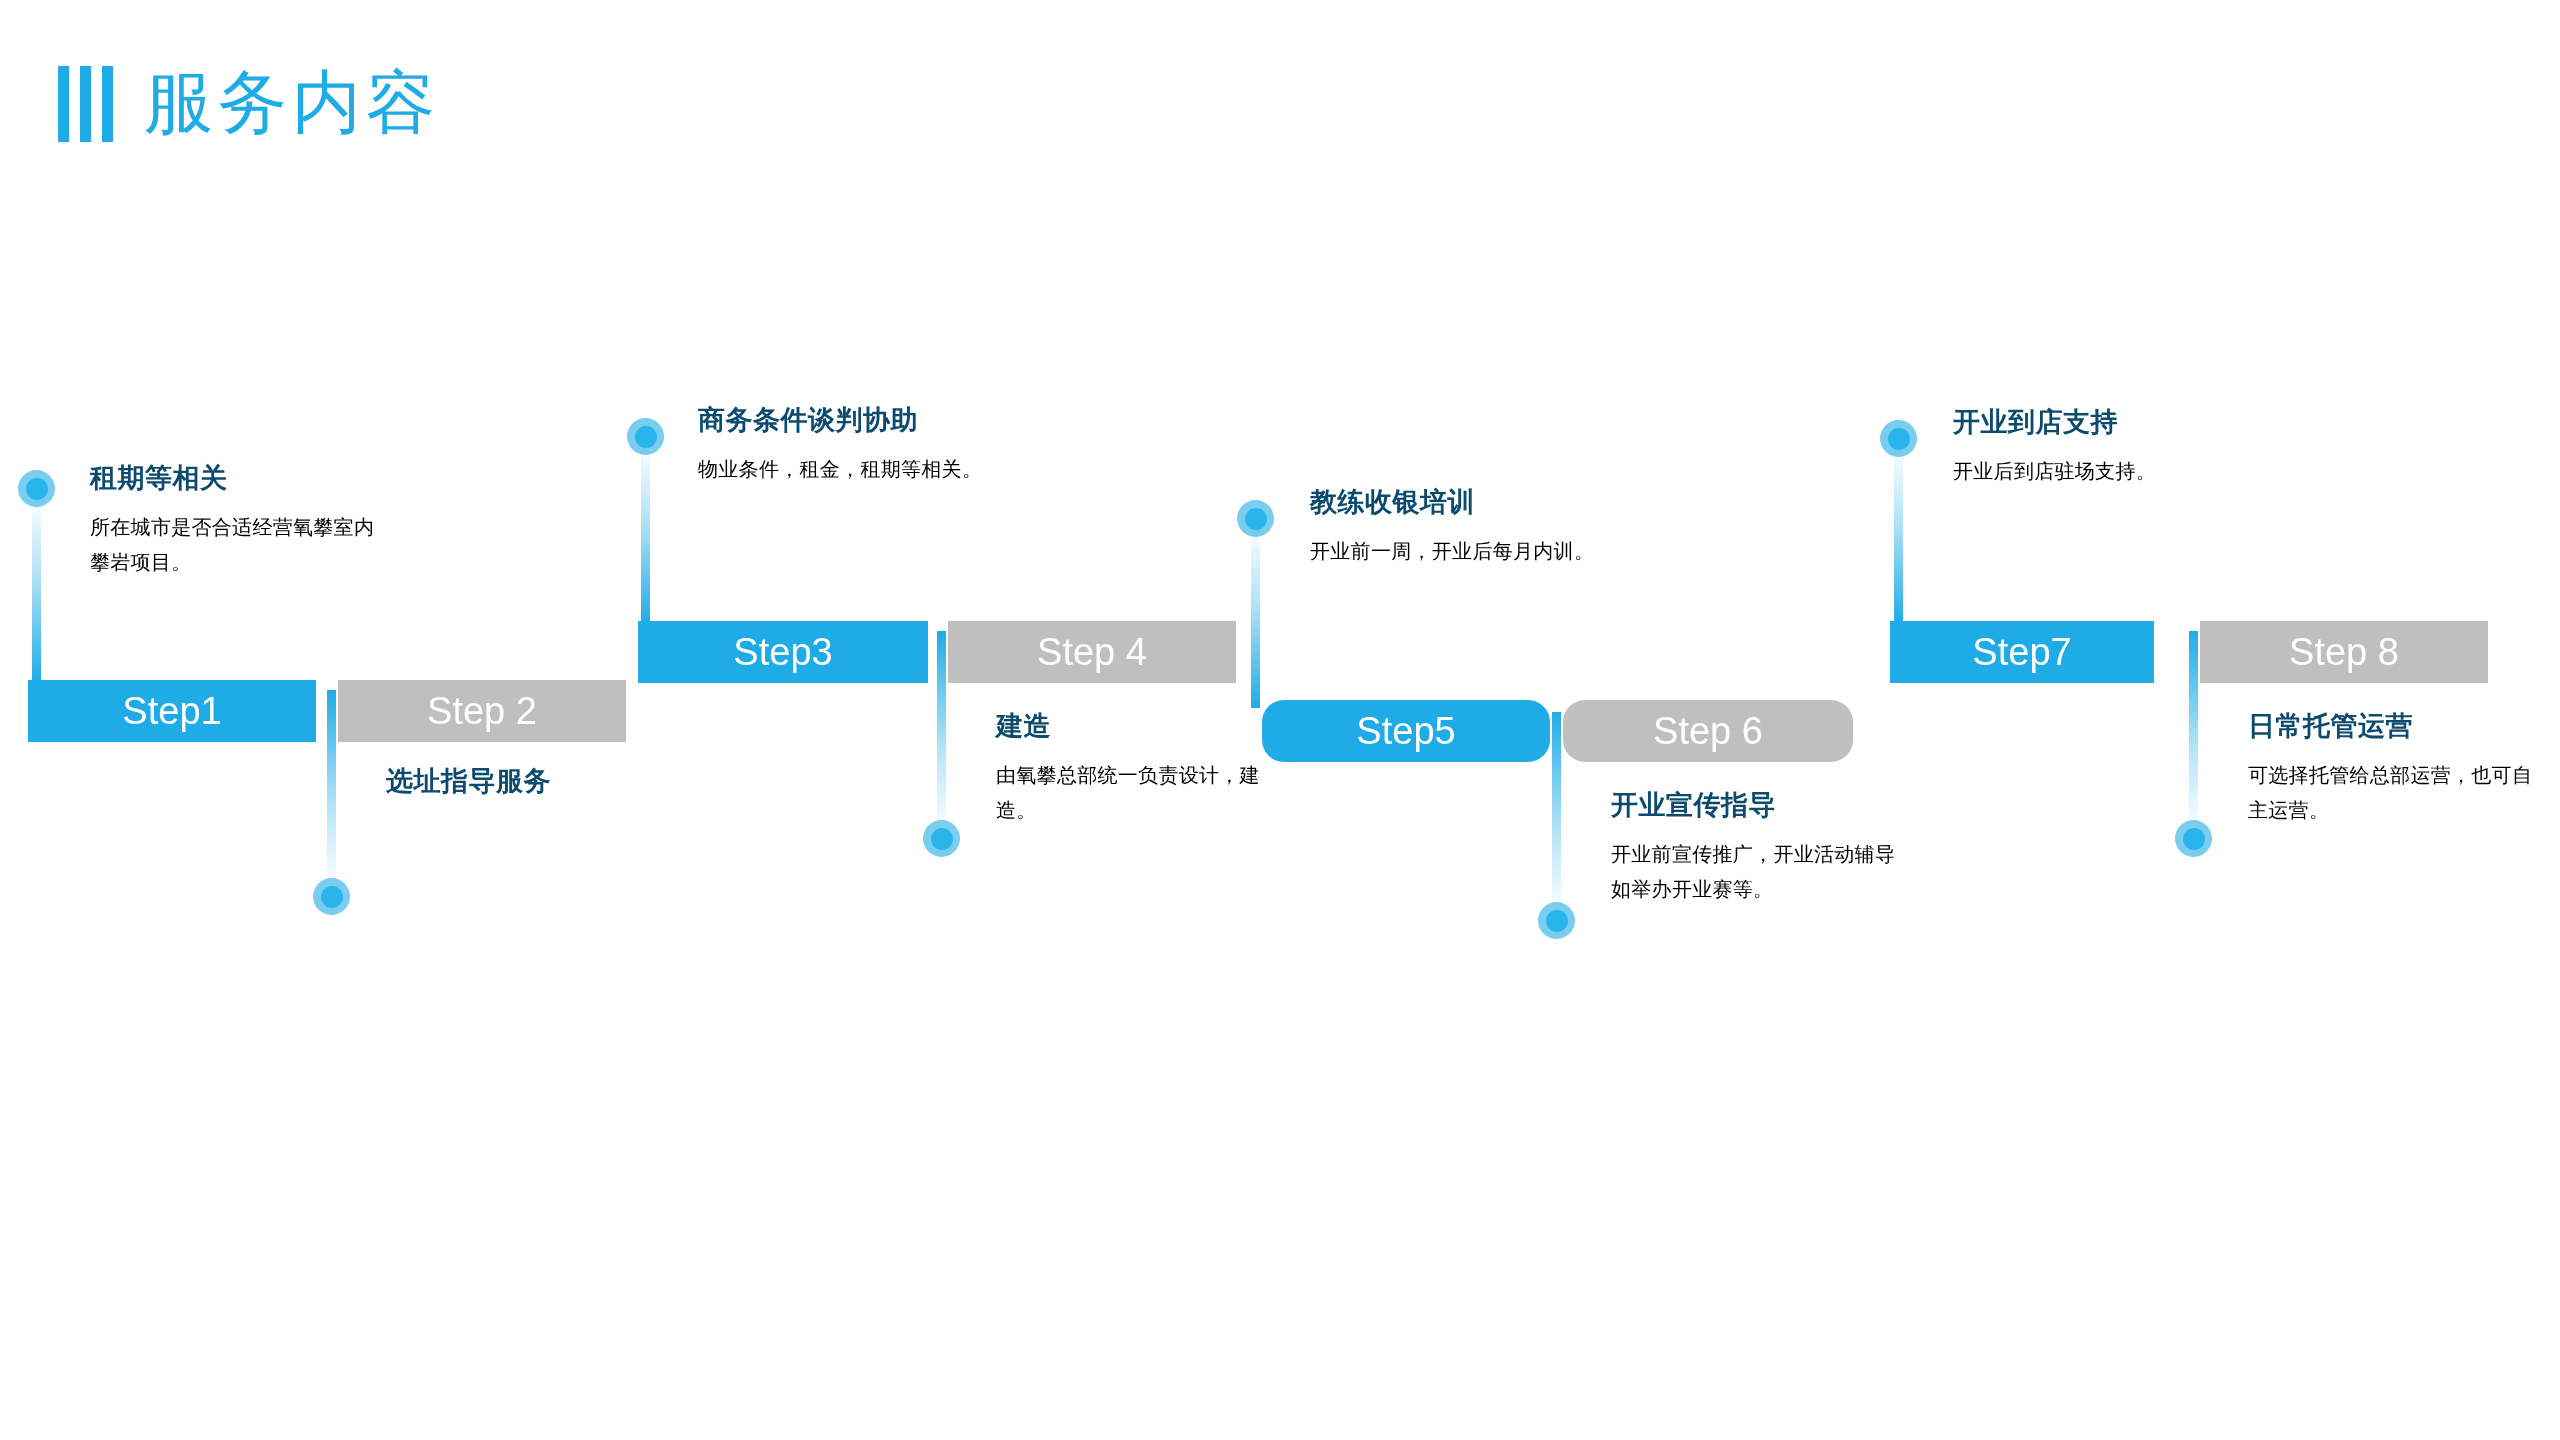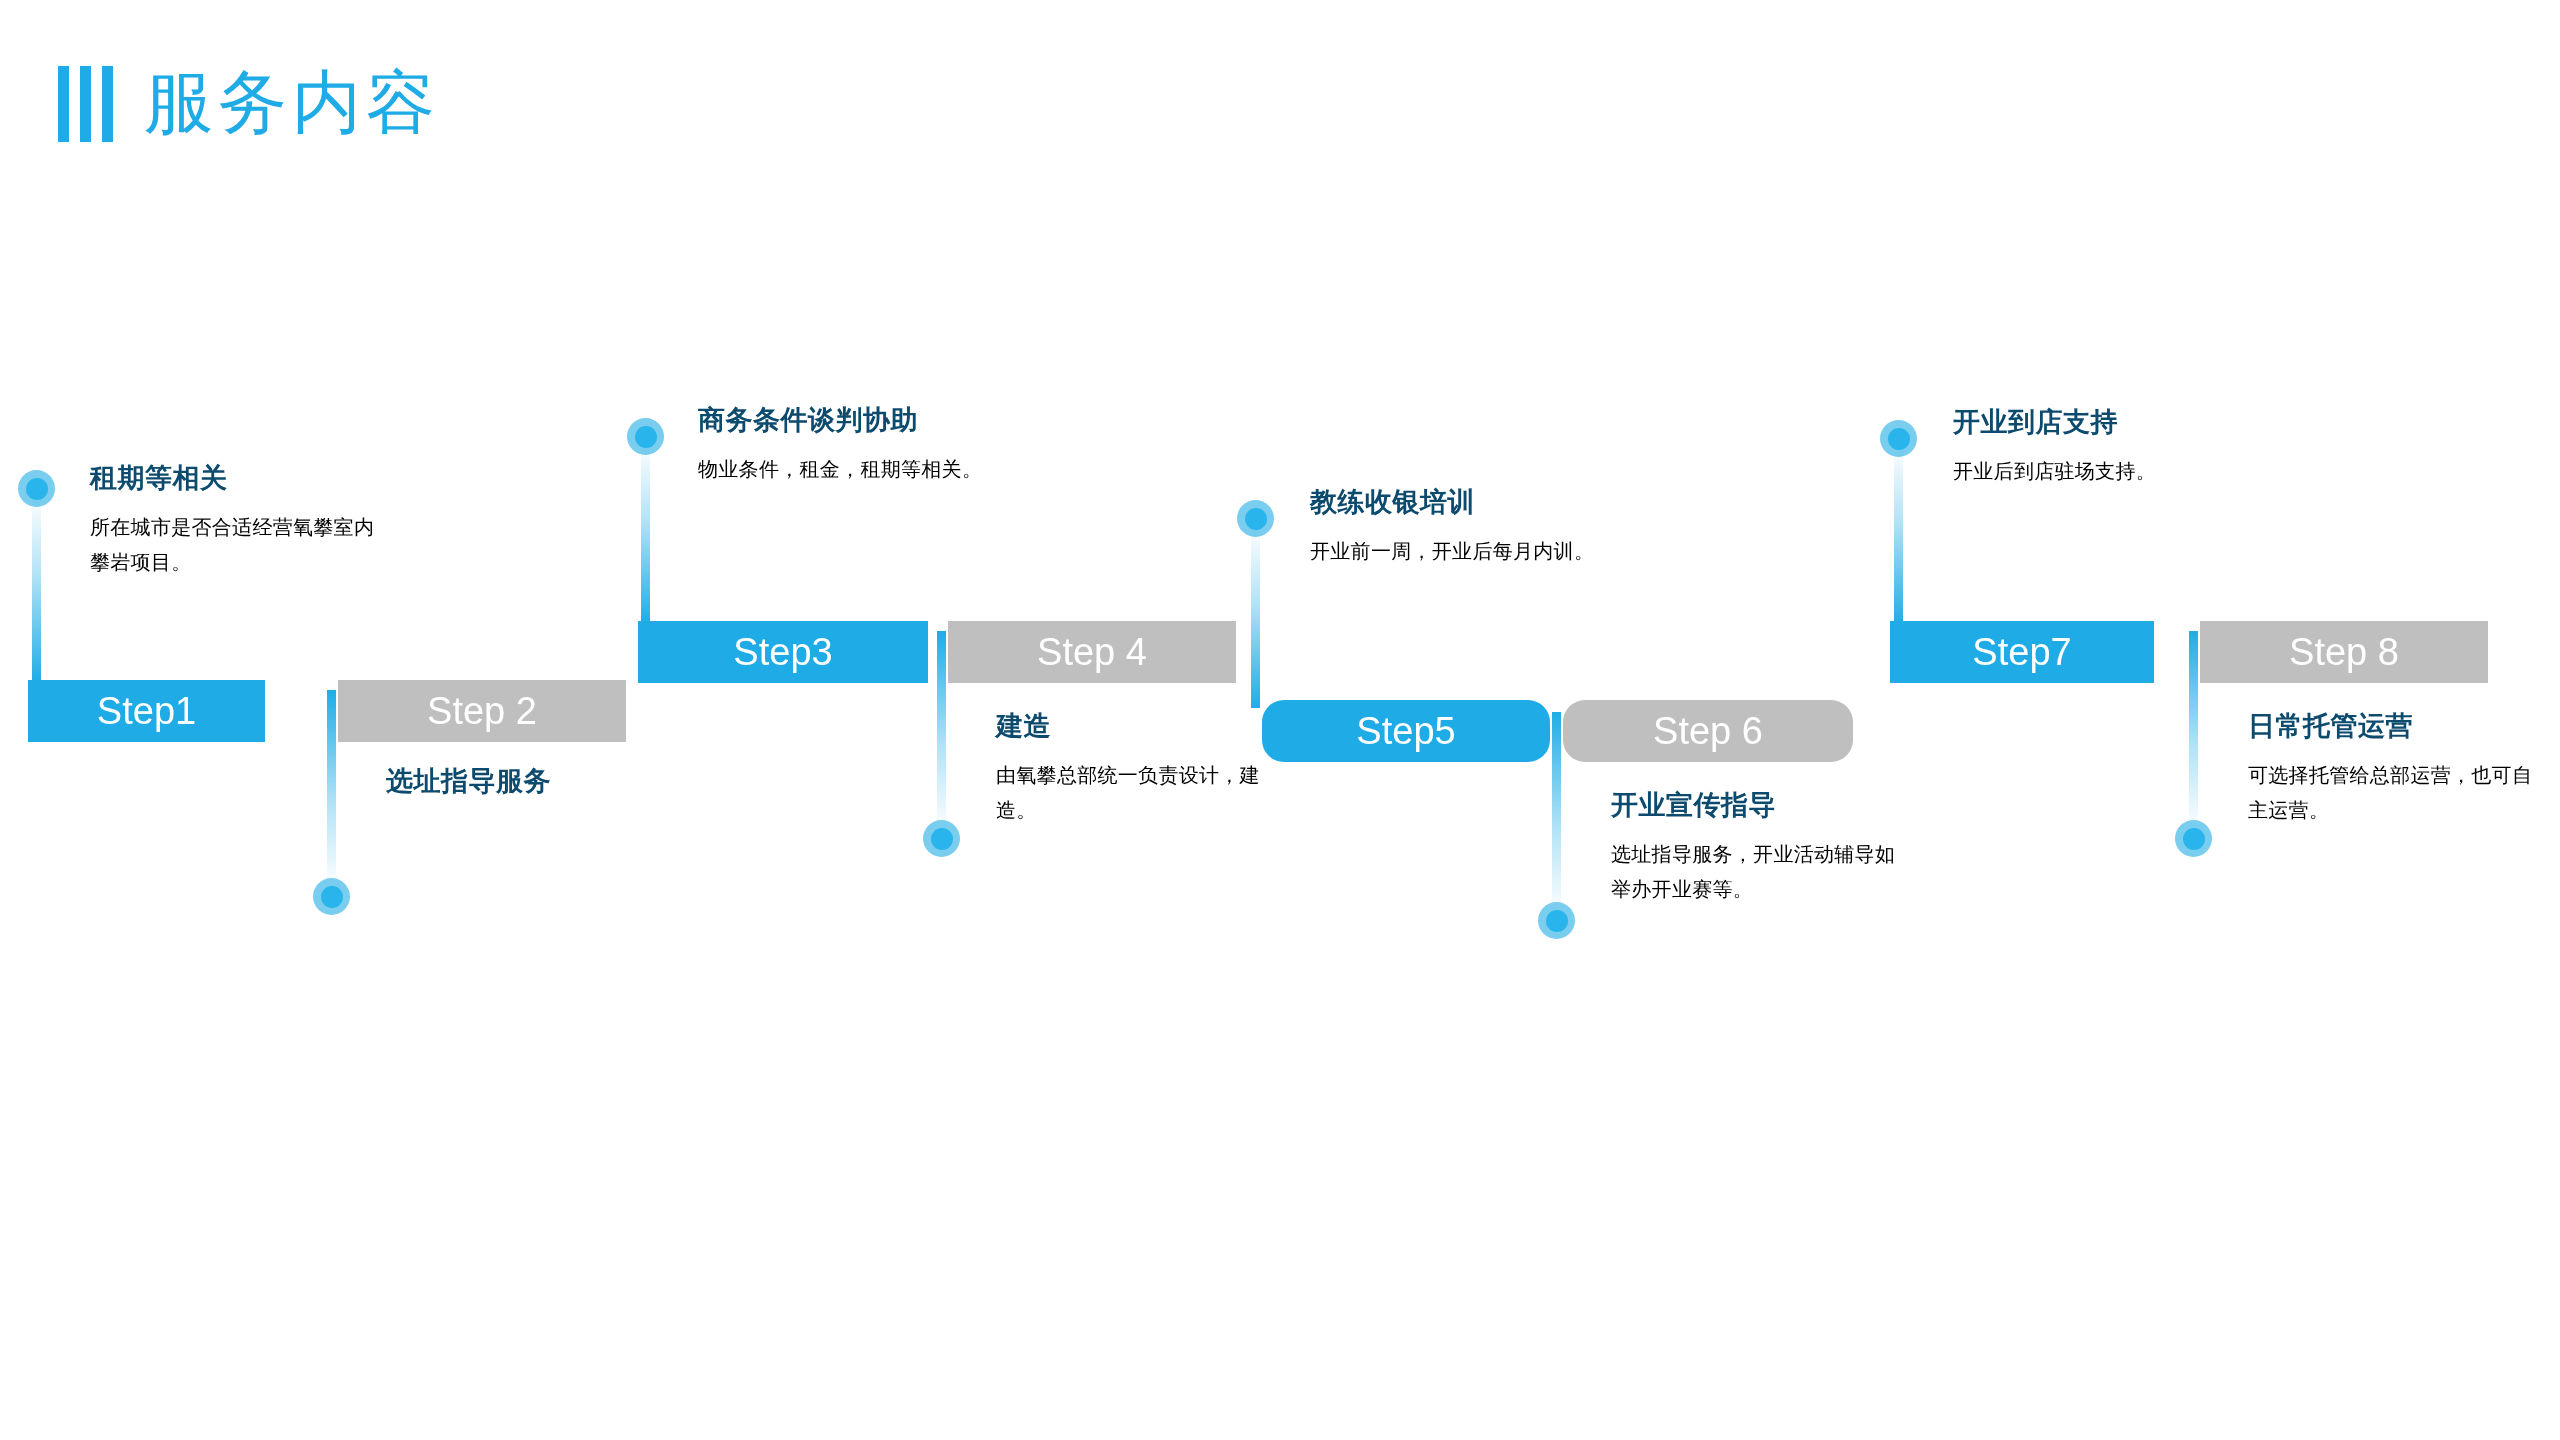--- a/index.html
+++ b/index.html
@@ -68,21 +68,21 @@
     <span class="page-title">服务内容</span>
   </div>
 
   <div class="step">
     <div class="node" style="left:18px; top:470px;"></div>
     <div class="stem up" style="left:32px; top:500px; height:182px;"></div>
     <div class="txt" style="left:90px; top:462px; width:300px;">
       <h3>租期等相关</h3>
       <p>所在城市是否合适经营氧攀室内攀岩项目。</p>
     </div>
-    <div class="bar blue" style="left:28px; top:680px; width:237px;">Step1</div>
+    <div class="bar blue" style="left:28px; top:680px; width:288px;">Step1</div>
   </div>
 
   <div class="step">
     <div class="bar gray" style="left:338px; top:680px; width:288px;">Step 2</div>
     <div class="stem down" style="left:327px; top:690px; height:193px;"></div>
     <div class="node" style="left:313px; top:878px;"></div>
     <div class="txt" style="left:386px; top:765px; width:290px;">
       <h3>选址指导服务</h3>
     </div>
   </div>
@@ -116,21 +116,21 @@
     </div>
     <div class="bar blue round" style="left:1262px; top:700px; width:288px;">Step5</div>
   </div>
 
   <div class="step">
     <div class="bar gray round" style="left:1563px; top:700px; width:290px;">Step 6</div>
     <div class="stem down" style="left:1552px; top:712px; height:198px;"></div>
     <div class="node" style="left:1538px; top:902px;"></div>
     <div class="txt" style="left:1611px; top:789px; width:300px;">
       <h3>开业宣传指导</h3>
-      <p>选址指导服务，开业活动辅导如举办开业赛等。</p>
+      <p>开业前宣传推广，开业活动辅导如举办开业赛等。</p>
     </div>
   </div>
 
   <div class="step">
     <div class="node" style="left:1880px; top:420px;"></div>
     <div class="stem up" style="left:1894px; top:450px; height:174px;"></div>
     <div class="txt" style="left:1953px; top:406px; width:350px;">
       <h3>开业到店支持</h3>
       <p>开业后到店驻场支持。</p>
     </div>

